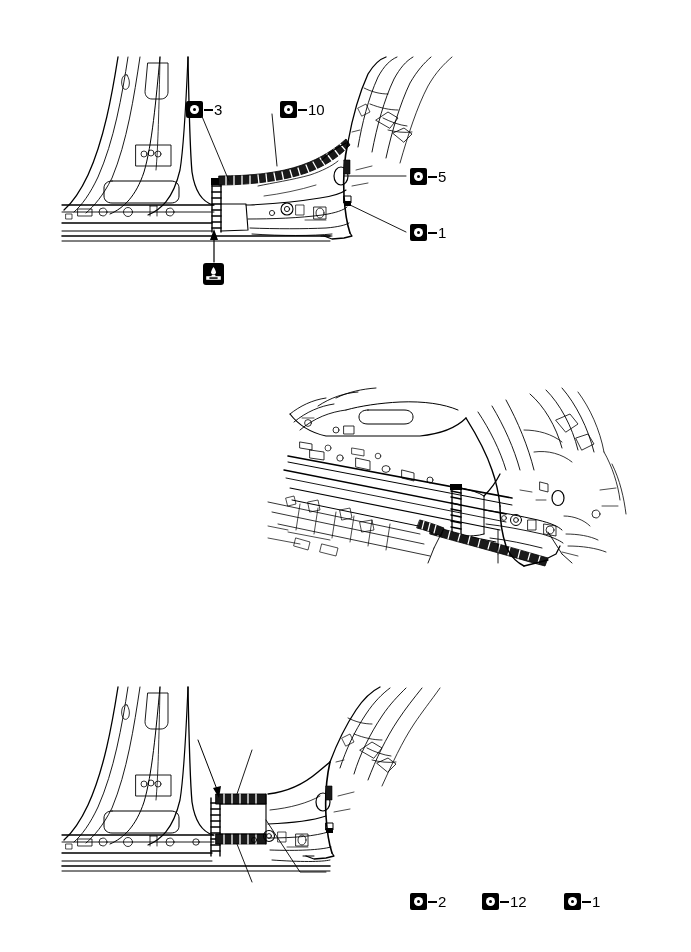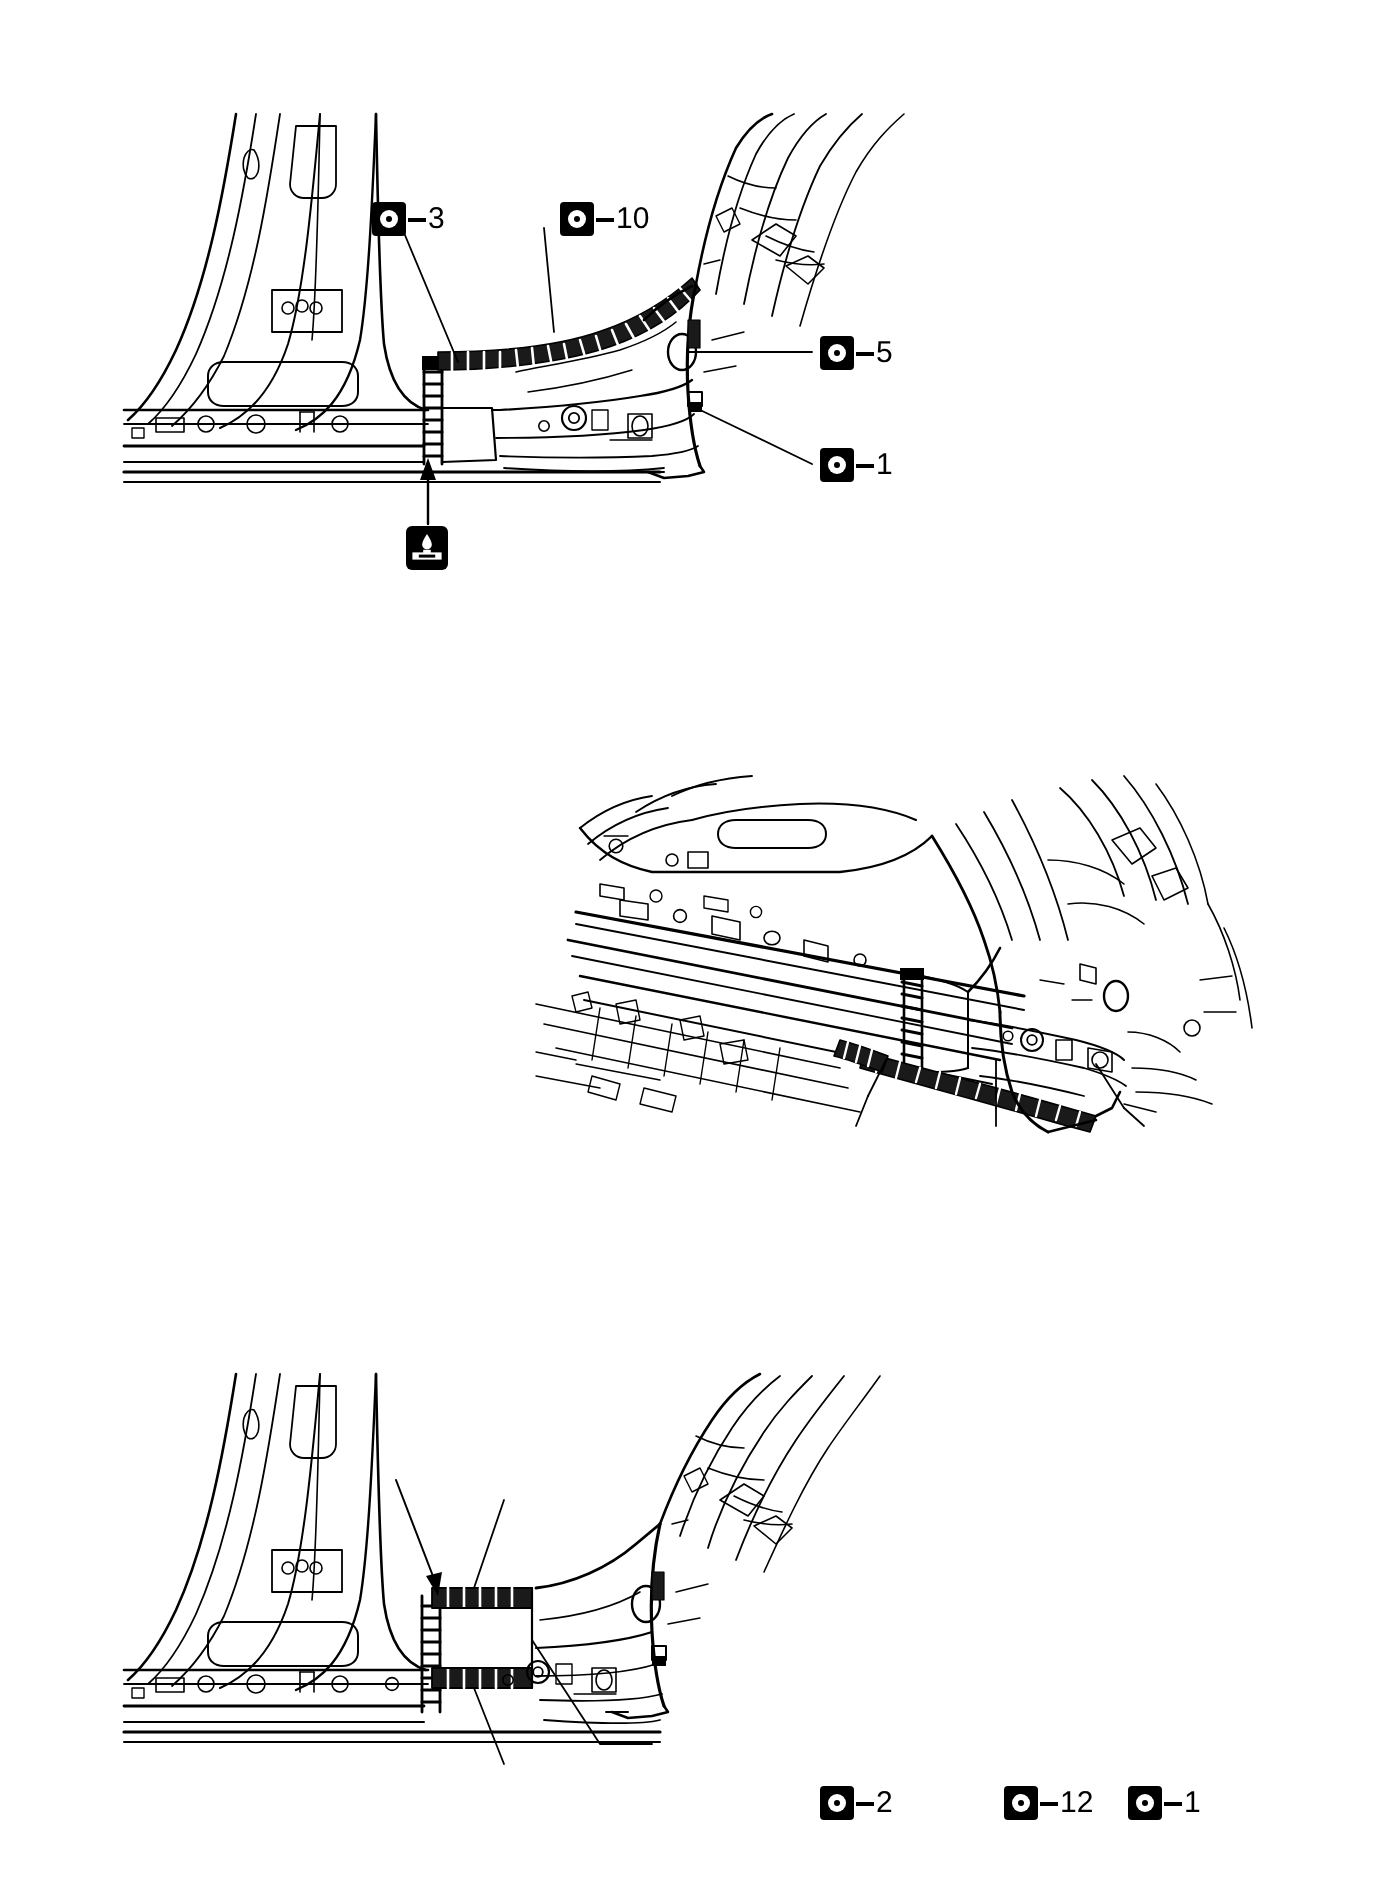--- a/index.html
+++ b/index.html
@@ -413,21 +413,21 @@
       <path d="M562,224 L572,233" stroke-width="0.9"></path>
     </g>
   </svg>
 
   <div class="callout" style="left:410px; top:563px;">
     <span class="callout-badge"></span>
     <span class="callout-dash"></span>
     <span class="callout-num">2</span>
   </div>
 
-  <div class="callout" style="left:482px; top:563px;margin-left:20px;">
+  <div class="callout" style="left:482px; top:563px;">
     <span class="callout-badge"></span>
     <span class="callout-dash"></span>
     <span class="callout-num">12</span>
   </div>
 
   <div class="callout" style="left:564px; top:563px;">
     <span class="callout-badge"></span>
     <span class="callout-dash"></span>
     <span class="callout-num">1</span>
   </div>

